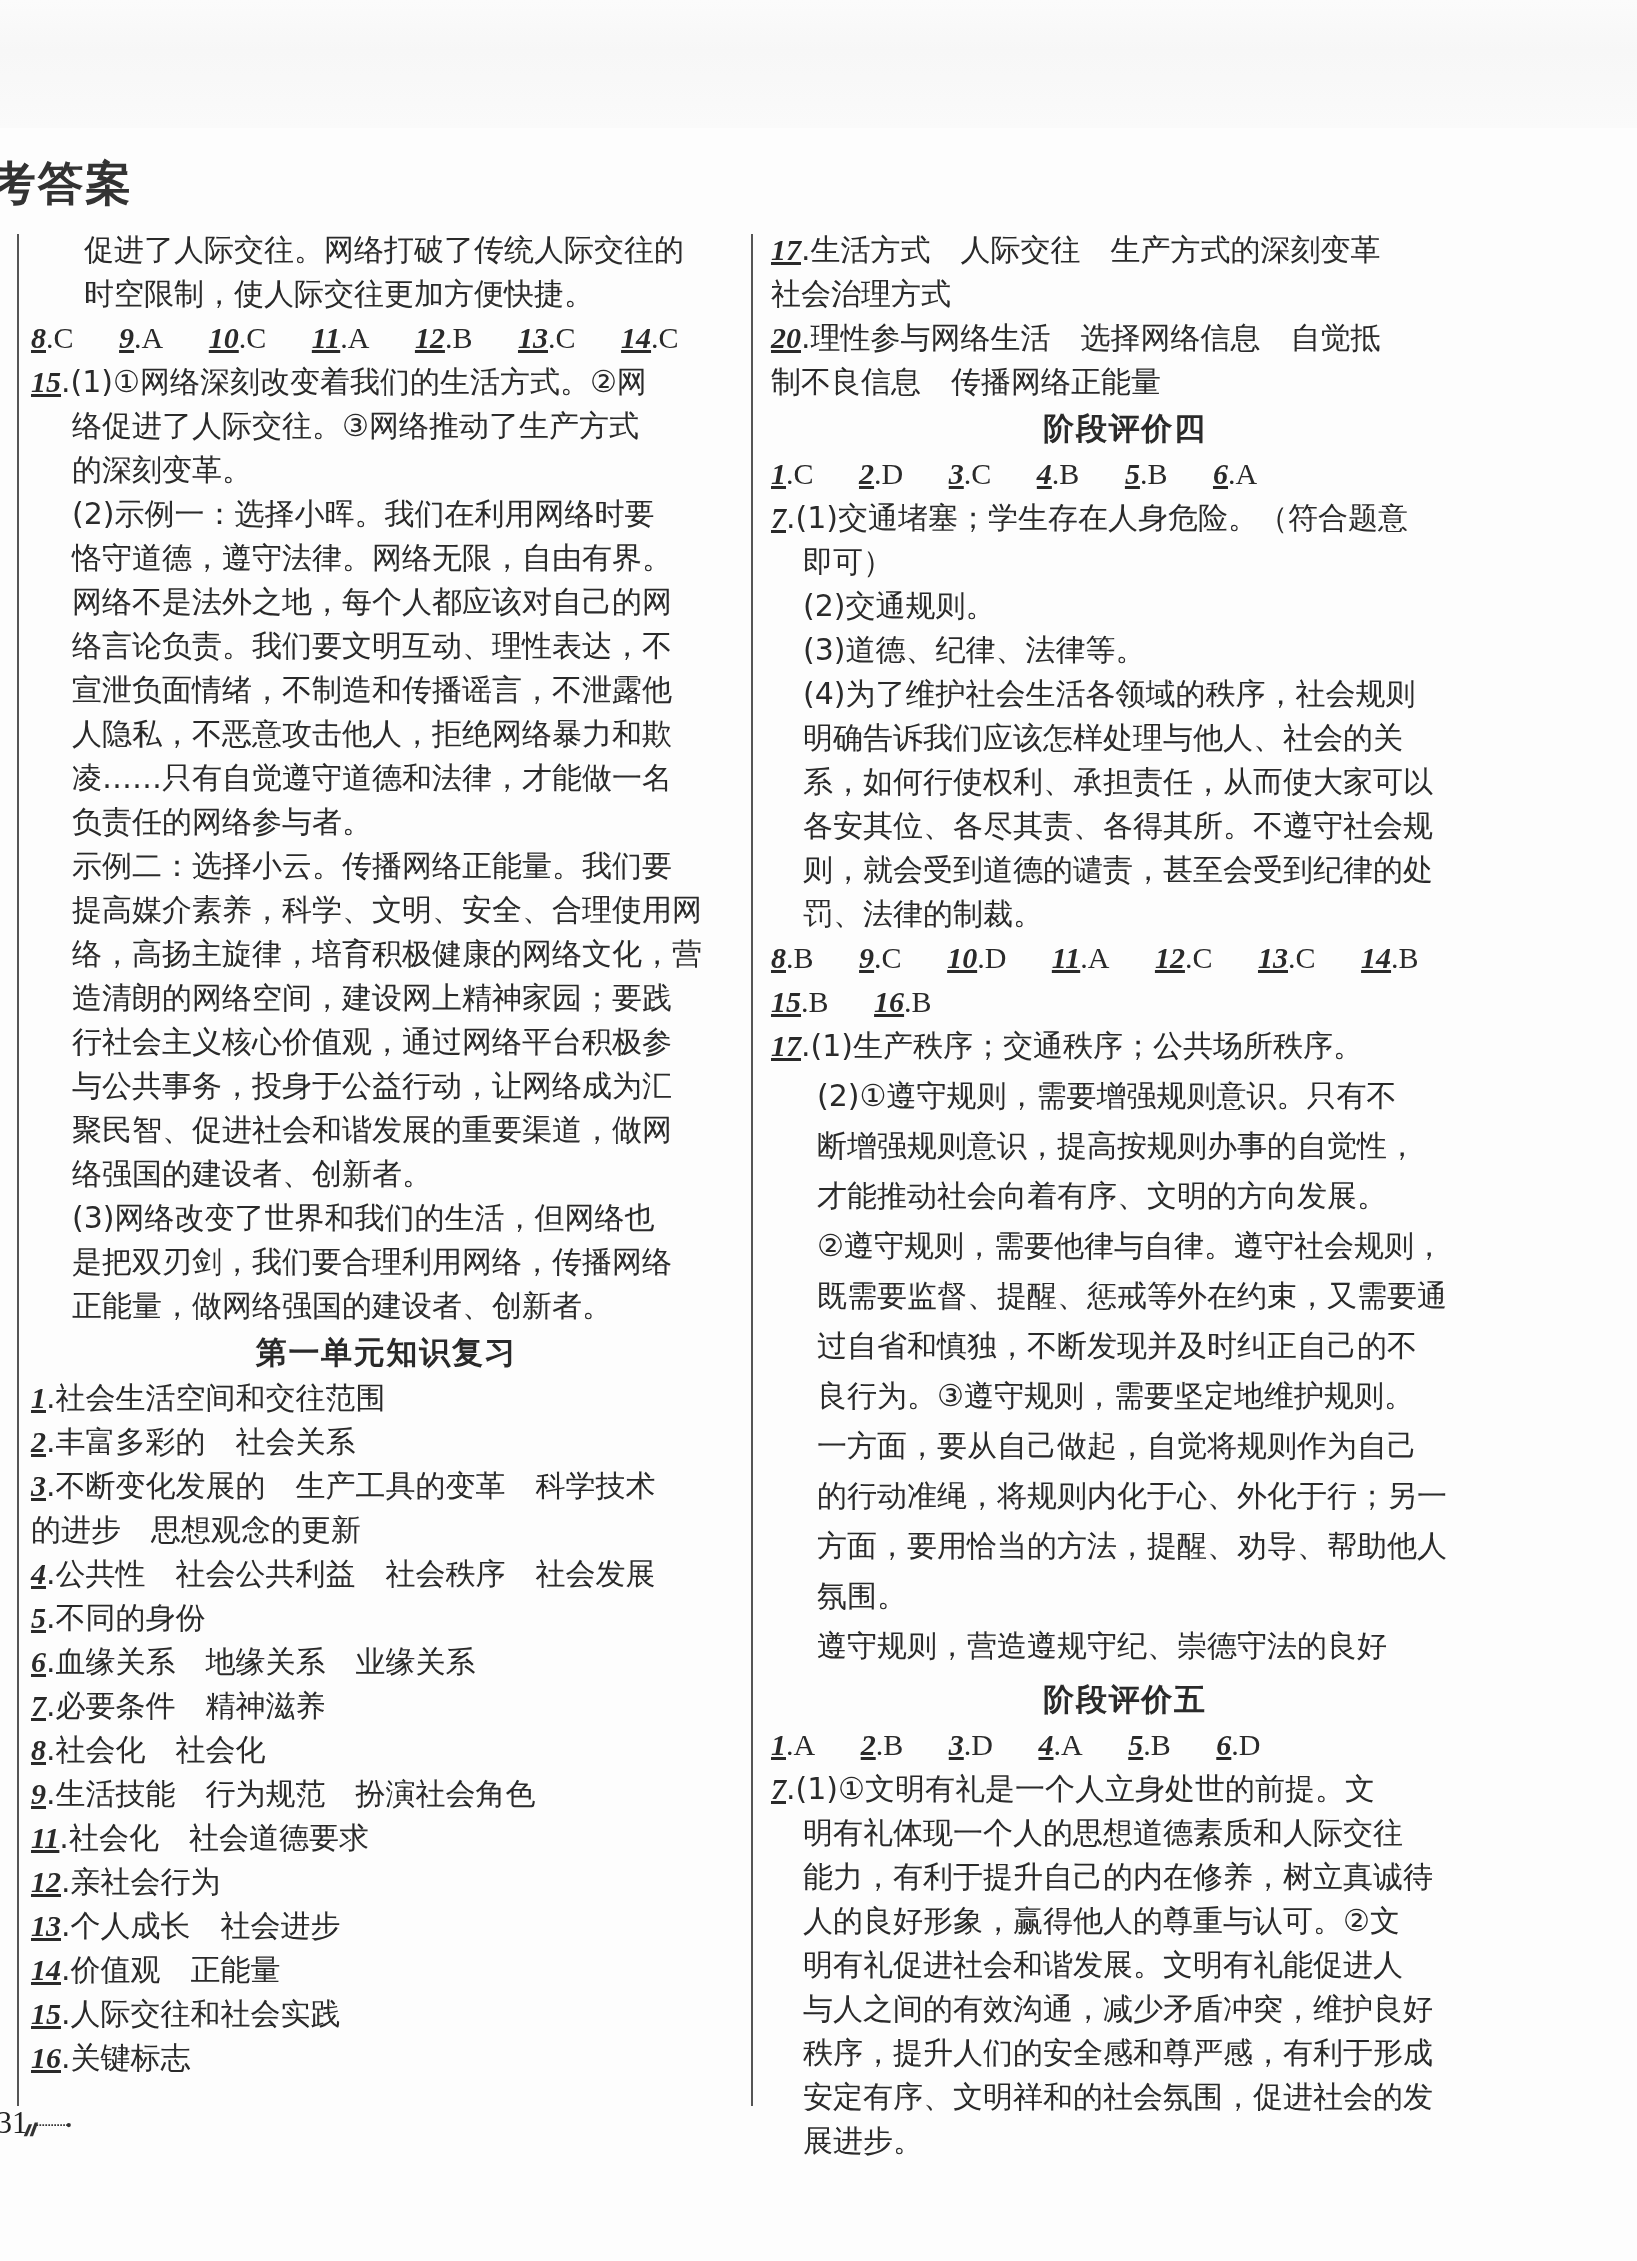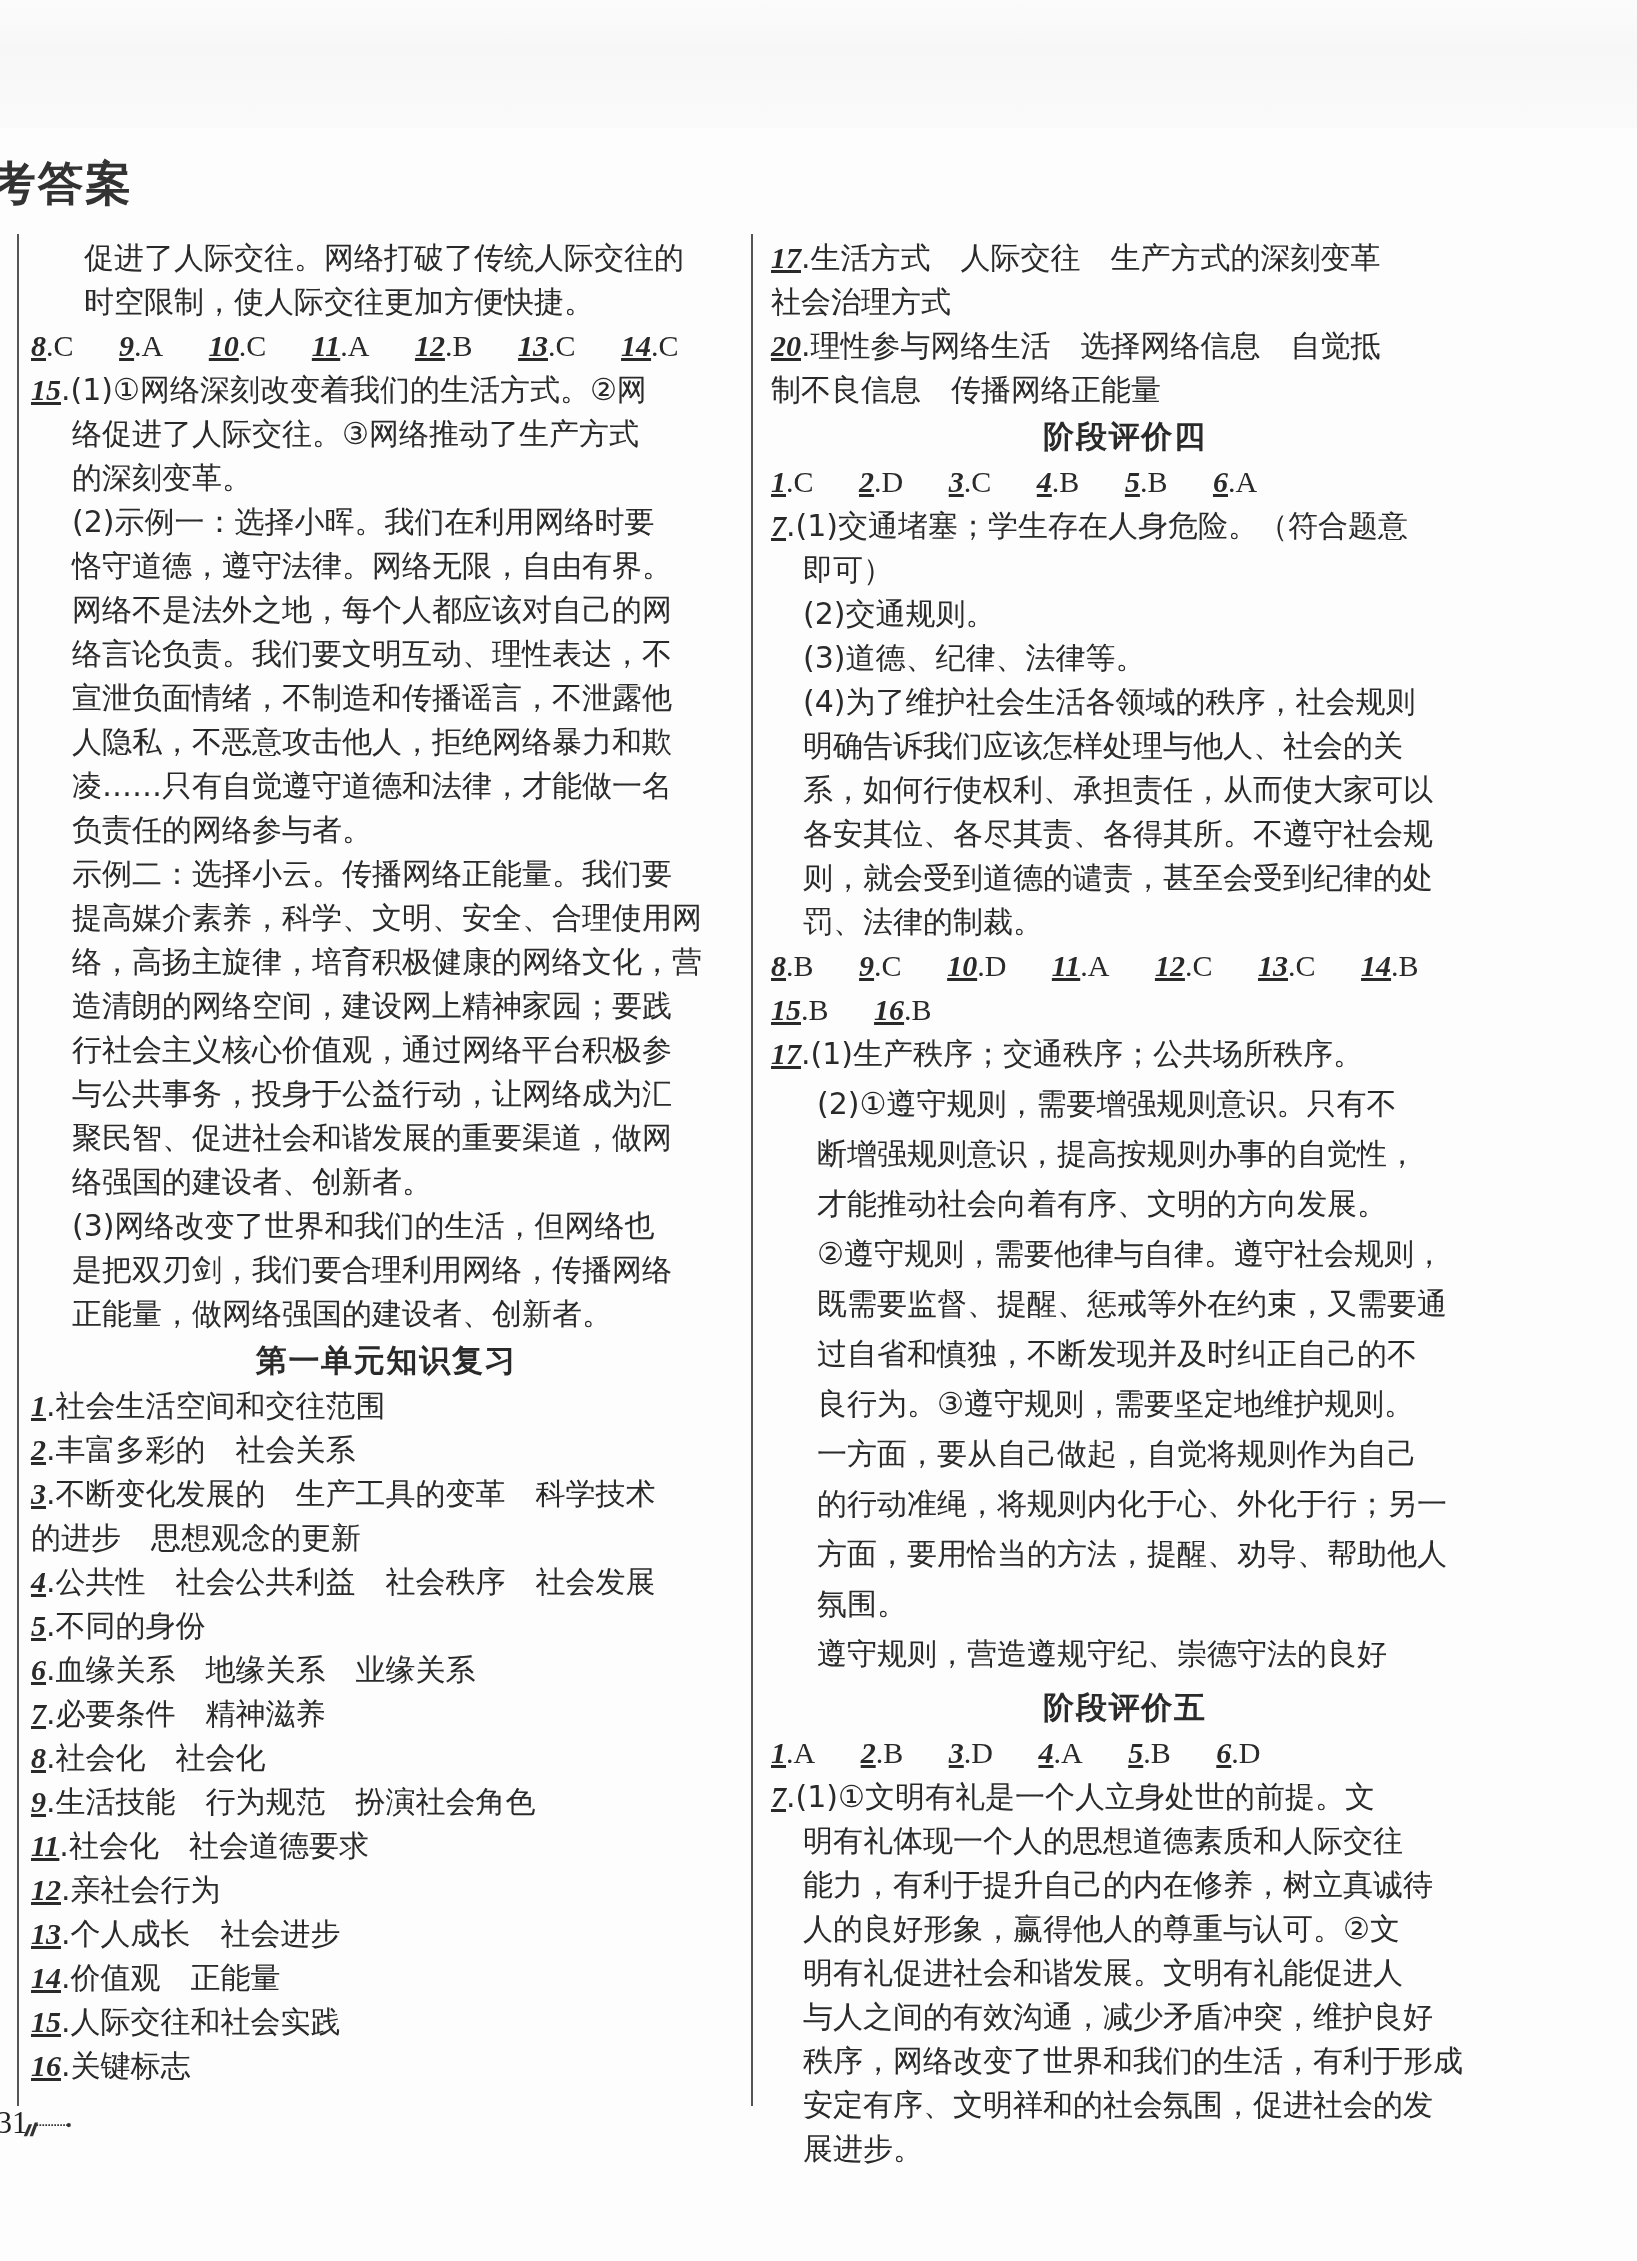--- a/index.html
+++ b/index.html
@@ -13,21 +13,21 @@
     background: linear-gradient(#fbfbfb, #f7f7f7 40%, #fafafa);
   }
   .header-title {
     position: absolute; left: -10.2px; top: 153px;
     font-family: "DejaVu Serif", serif; font-weight: bold;
     font-size: 46px; letter-spacing: 1.7px; color: #333;
   }
   .left-rule { position: absolute; left: 17px; top: 234px; width: 1.7px; height: 1872px; background: #555; }
   .mid-rule { position: absolute; left: 751px; top: 234px; width: 1.7px; height: 1872px; background: #555; }
 
-  .col { position: absolute; top: 236px; font-size: 30px; line-height: 44px; }
+  .col { position: absolute; top: 228px; font-size: 30px; line-height: 44px; }
   .col-left { left: 31px; width: 711px; }
   .col-right { left: 771px; width: 708px; }
 
   .line { white-space: nowrap; height: 44px; overflow: visible; }
   .ind1 { padding-left: 41px; }
   .ind2 { padding-left: 53px; }
   .ind-r { padding-left: 32px; }
   .ind-r2 { padding-left: 46px; margin-top: 6px; }
 
   .num { font-family: "Liberation Serif", serif; font-style: italic; font-weight: bold; text-decoration: underline; }
@@ -175,21 +175,21 @@
     <span class="cell"><span class="num">5</span><span class="opt">.</span><span class="opt">B</span></span>
     <span class="cell"><span class="num">6</span><span class="opt">.</span><span class="opt">D</span></span>
   </div>
 
   <div class="line"><span class="num">7</span><span>.(1)①文明有礼是一个人立身处世的前提。文</span></div>
   <div class="line ind-r">明有礼体现一个人的思想道德素质和人际交往</div>
   <div class="line ind-r">能力，有利于提升自己的内在修养，树立真诚待</div>
   <div class="line ind-r">人的良好形象，赢得他人的尊重与认可。②文</div>
   <div class="line ind-r">明有礼促进社会和谐发展。文明有礼能促进人</div>
   <div class="line ind-r">与人之间的有效沟通，减少矛盾冲突，维护良好</div>
-  <div class="line ind-r">秩序，网络改变了世界和我们的生活，有利于形成</div>
+  <div class="line ind-r">秩序，提升人们的安全感和尊严感，有利于形成</div>
   <div class="line ind-r">安定有序、文明祥和的社会氛围，促进社会的发</div>
   <div class="line ind-r">展进步。</div>
 </div>
 
 <div class="footer-page">31</div>
 <svg class="footer-deco" width="51" height="19" viewBox="0 0 60 22">
   <polygon points="2,20 8,6 12,6 6,20" fill="#333"></polygon>
   <polygon points="9,20 15,4 19,4 13,20" fill="#333"></polygon>
   <line x1="17" y1="7" x2="54" y2="7" stroke="#333" stroke-width="2" stroke-dasharray="2,1.5"></line>
   <circle cx="55" cy="7" r="2.5" fill="#333"></circle>

